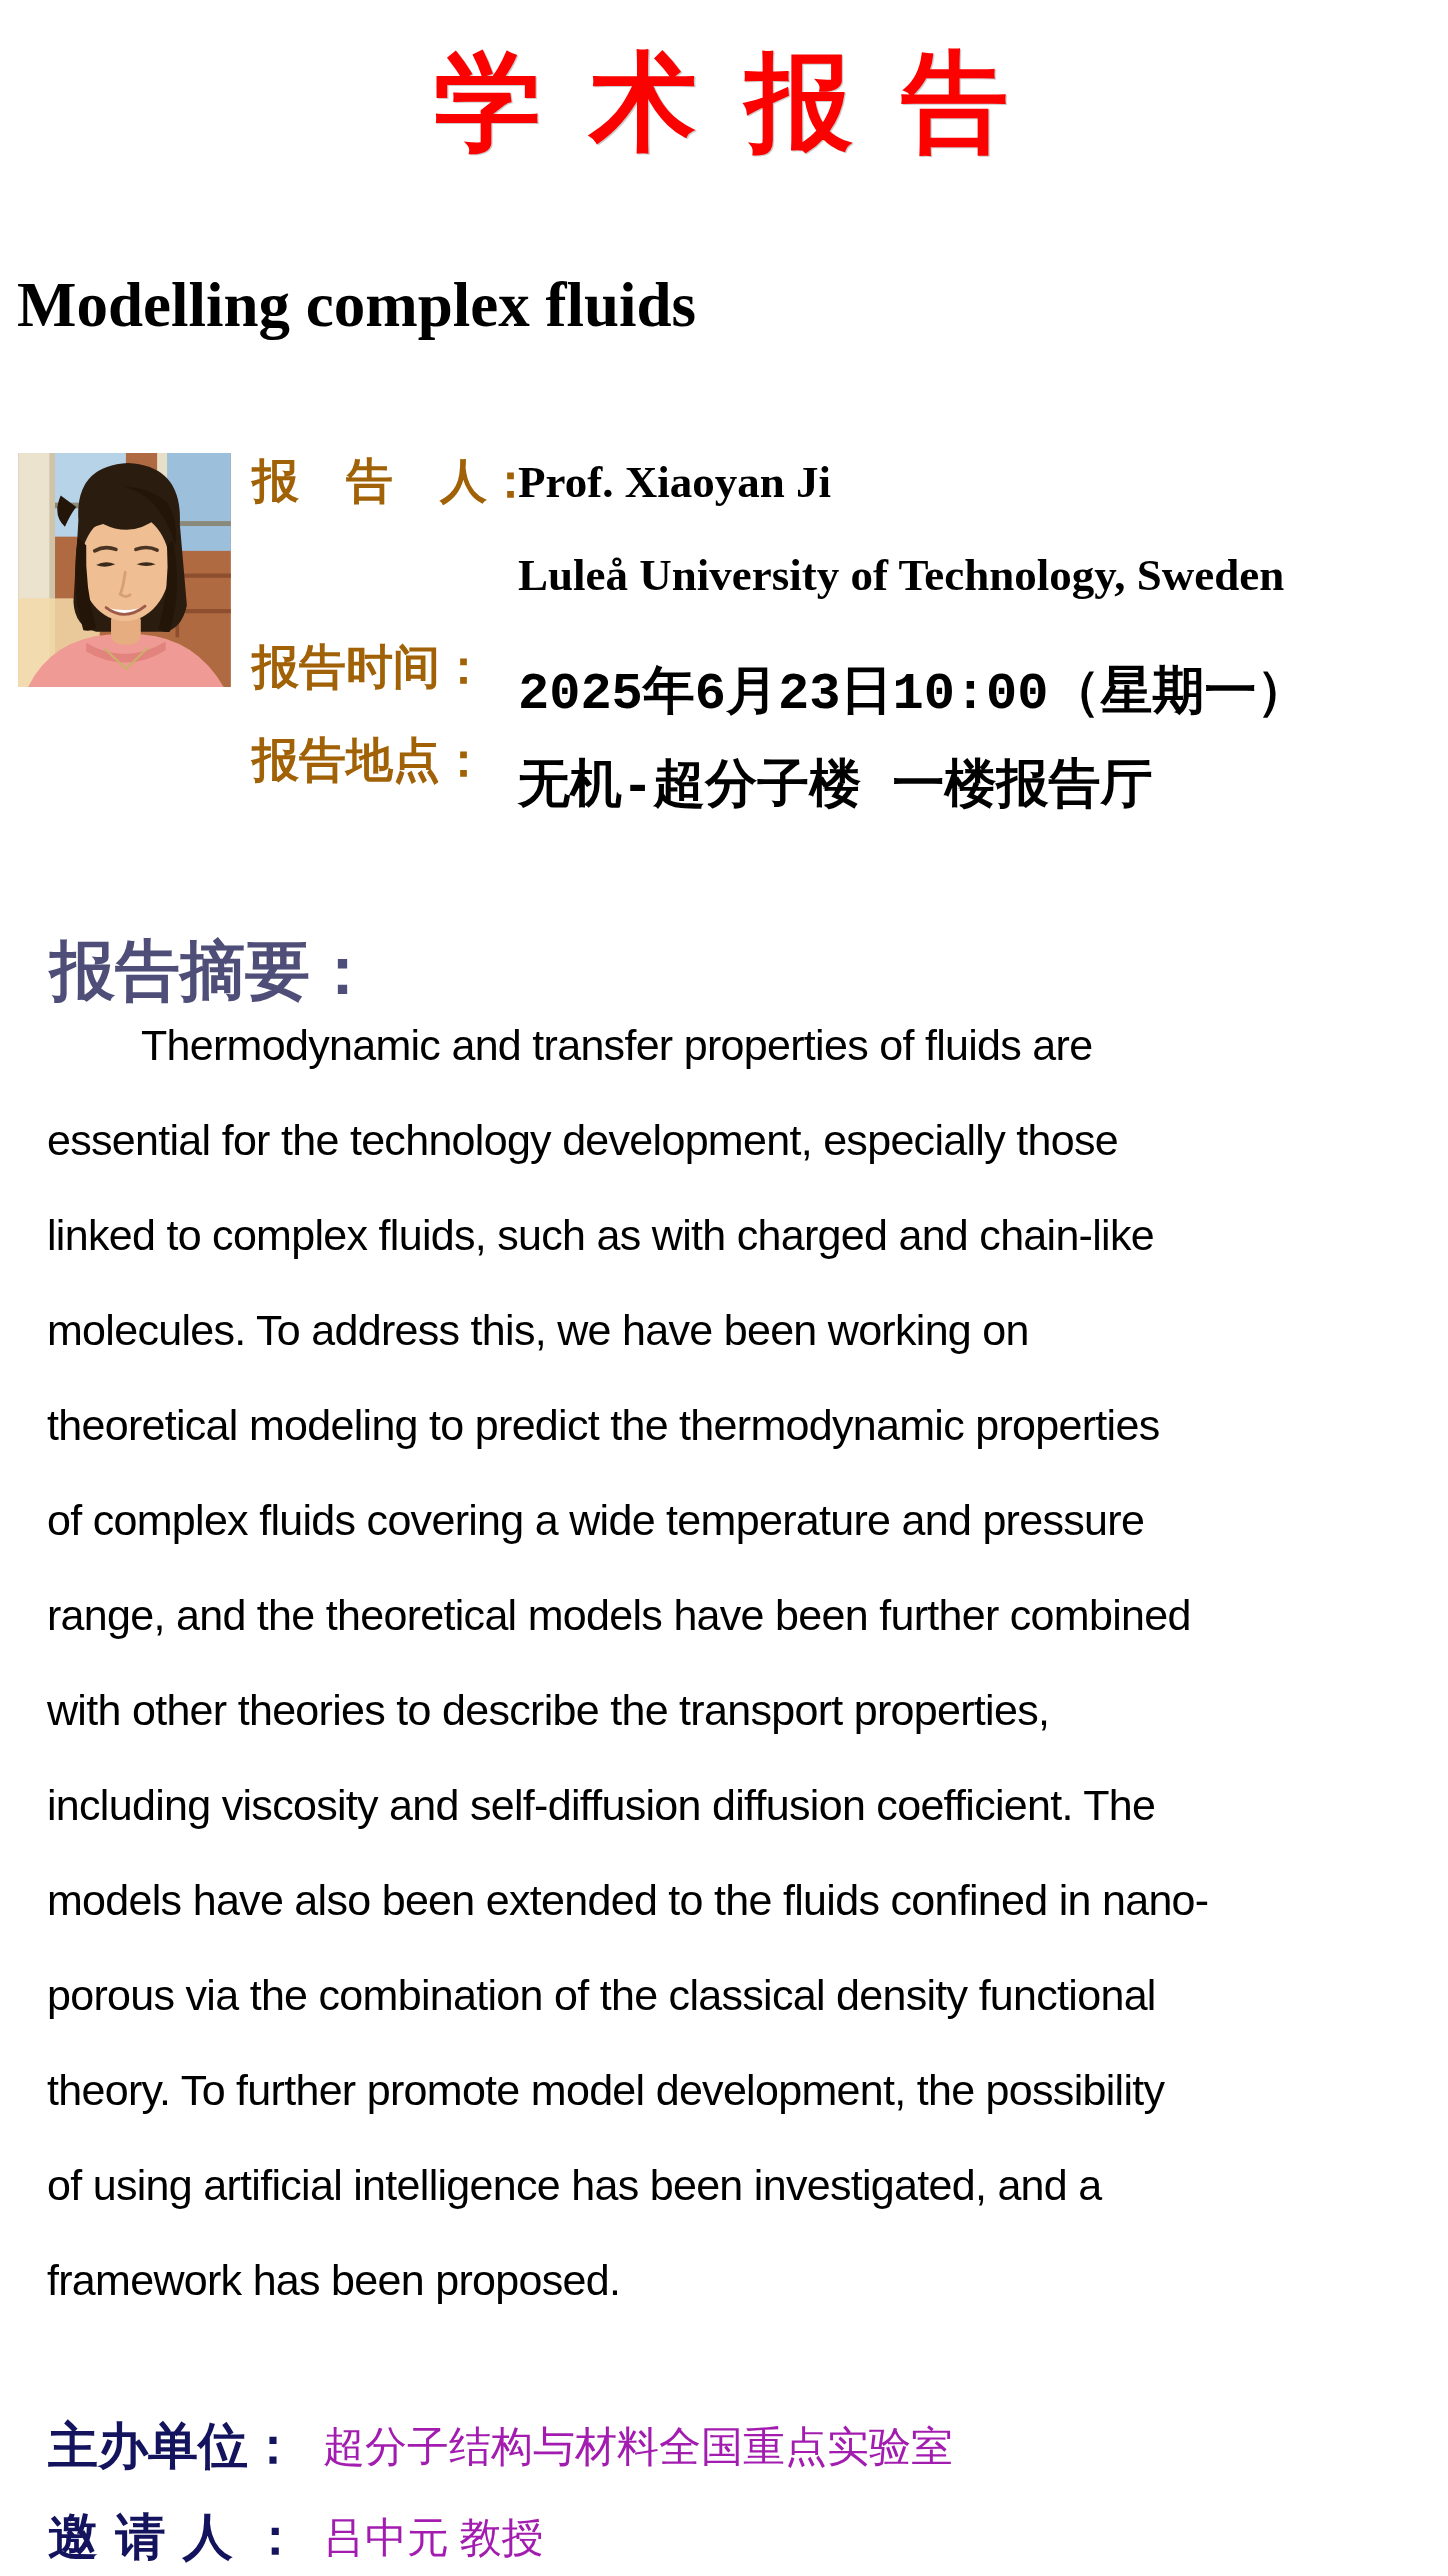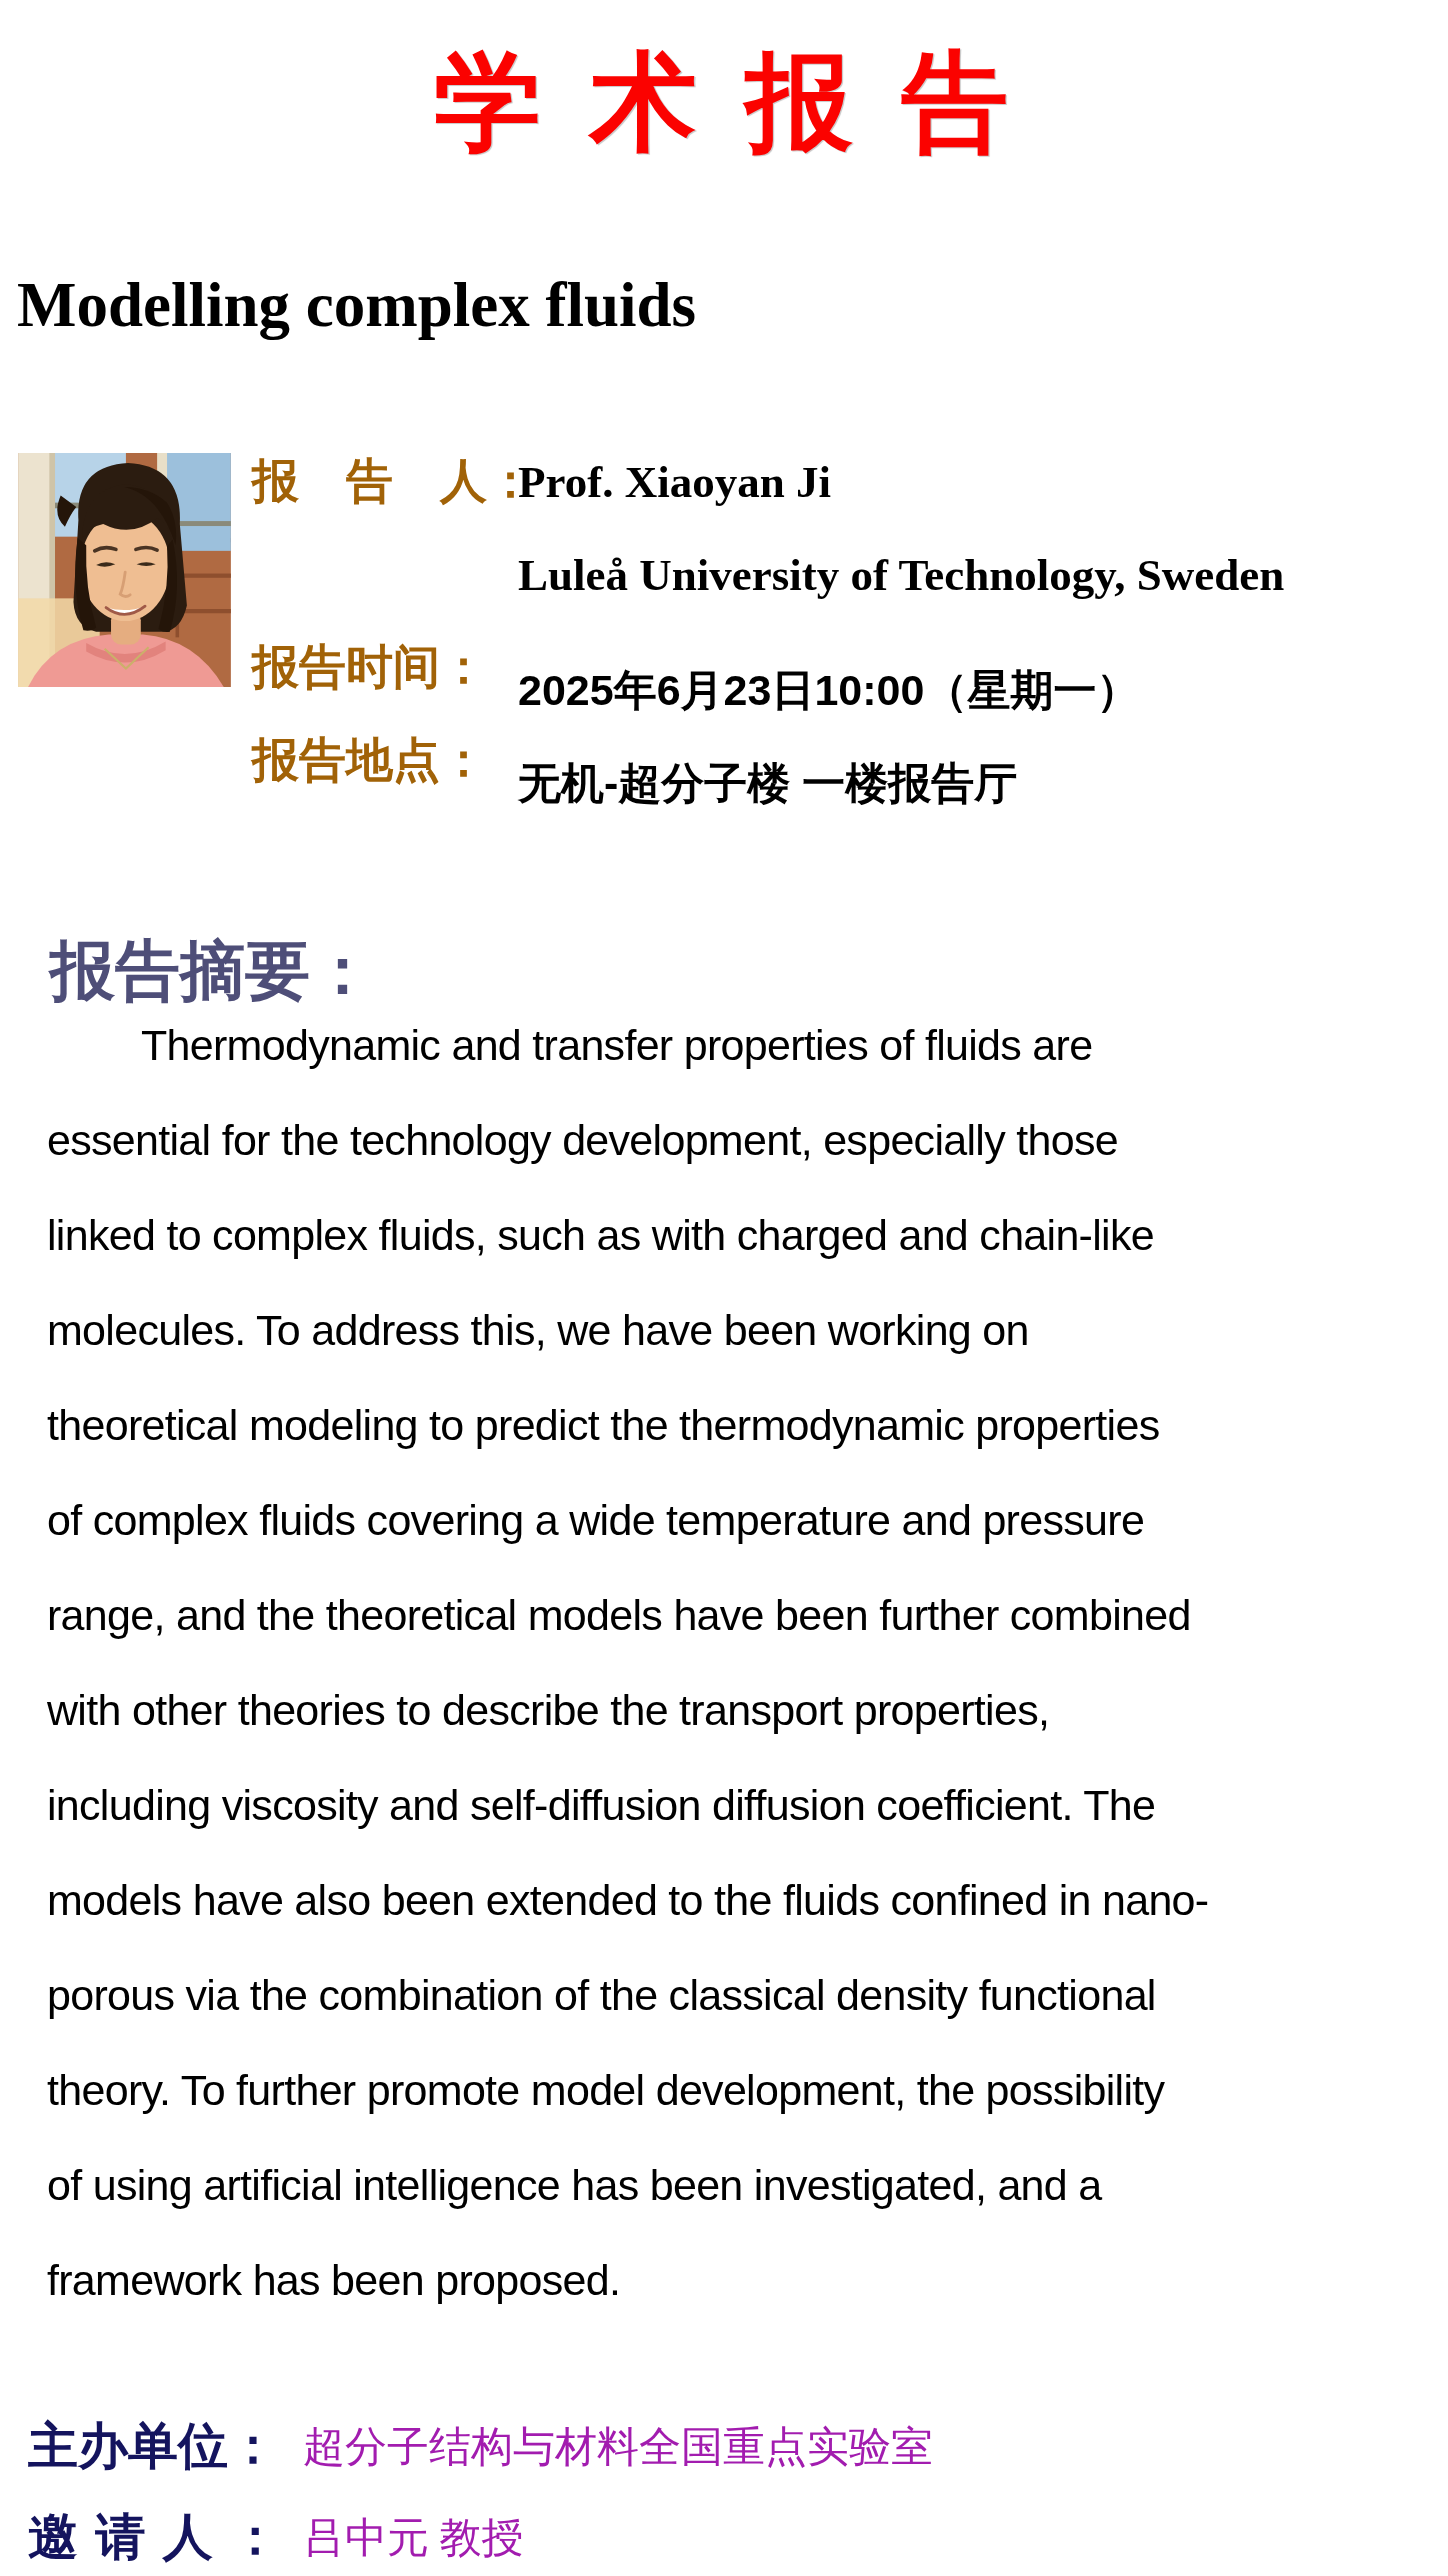--- a/index.html
+++ b/index.html
@@ -47,22 +47,22 @@
     font-weight:bold;font-size:47px;
     color:#a16207;
     white-space:nowrap;
   }
   .value-en{
     font-family:"Liberation Serif",serif;
     font-weight:bold;font-size:45px;
     white-space:nowrap;color:#000;
   }
   .value-cn{
-    font-family:Liberation Sans, sans-serif;
-    font-weight:bold;font-size:43px;
+    font-family:Liberation Mono, monospace;
+    font-weight:bold;font-size:52px;
     white-space:nowrap;color:#000;margin-top:46px;
   }
   
   .abstract-label{
     position:absolute;left:50px;top:927px;
     font-family:"DejaVu Sans",sans-serif;
     font-weight:bold;font-size:65px;
     color:#4e4e78;
   }
   .abstract{
@@ -75,20 +75,21 @@
   .aline.first{padding-left:94px;}
   
   .footer{position:absolute;left:28px;top:2401px;width:1392px;}
   .footer-row{height:91px;display:flex;align-items:center;}
   .footer-label{
     flex:none;width:275px;
     font-family:"DejaVu Sans",sans-serif;
     font-weight:bold;font-size:50px;
     color:#14145e;
     white-space:nowrap;
+    margin-left:20px;
   }
   .footer-value{
     font-family:"Liberation Serif",serif;
     font-size:42px;white-space:nowrap;color:#a21caf;
   }
 </style>
 </head>
 <body>
 
 <div class="page">

